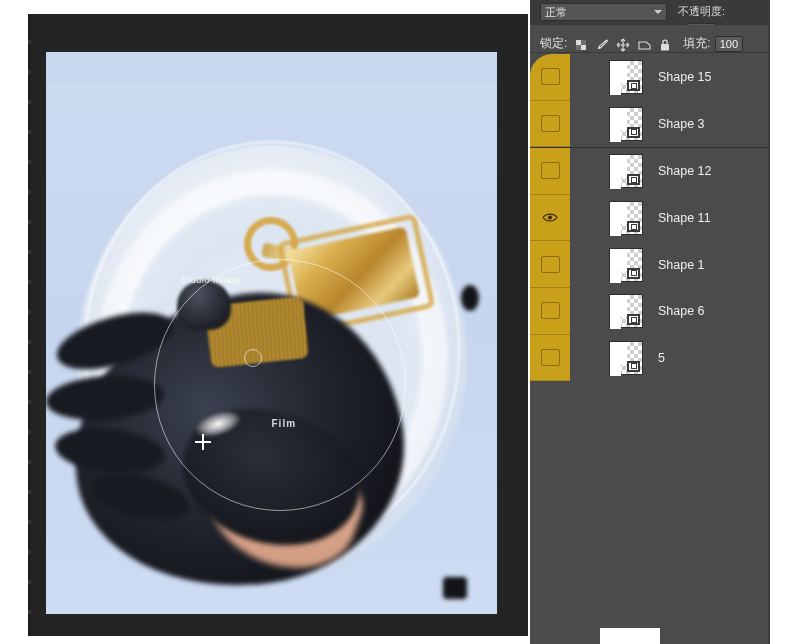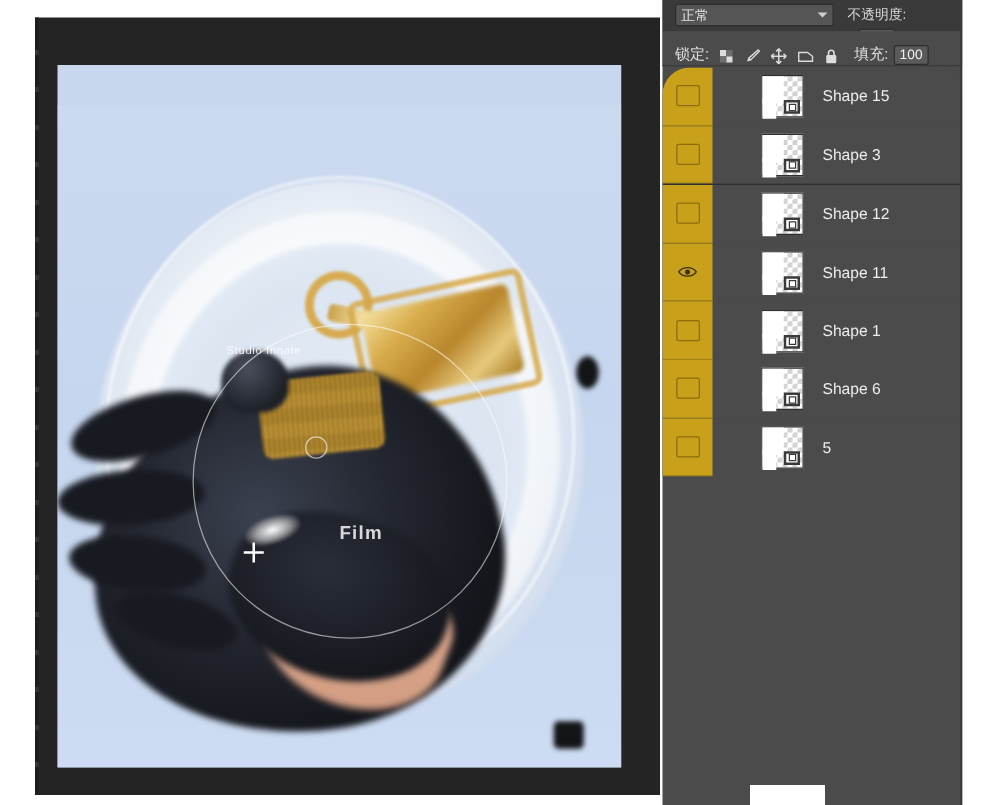--- a/index.html
+++ b/index.html
@@ -106,21 +106,21 @@
   
   .sel-circle{
     position:absolute;left:24%;top:33%;width:250px;height:250px;border-radius:50%;
     border:1px solid rgba(255,255,255,.55);
   }
   .wm{
     position:absolute;color:rgba(255,255,255,.82);font-size:9px;letter-spacing:.5px;
     font-family:"Liberation Sans",sans-serif;
   }
   .wm-top{left:30%;top:36%;}
-  .wm-bottom{left:50%;top:63%;font-weight:bold;letter-spacing:1px;font-size:15px;}
+  .wm-bottom{left:50%;top:63%;font-weight:bold;letter-spacing:1px;font-size:10px;}
   .move-cursor{position:absolute;left:33%;top:66%;width:16px;height:16px;}
   .move-cursor:before,.move-cursor:after{content:"";position:absolute;background:#fff;}
   .move-cursor:before{left:7px;top:0;width:2px;height:16px;}
   .move-cursor:after{left:0;top:7px;width:16px;height:2px;}
   .small-node{
     position:absolute;left:44%;top:50%;width:16px;height:16px;border-radius:50%;
     border:1px solid rgba(255,255,255,.6);
   }
 
   

